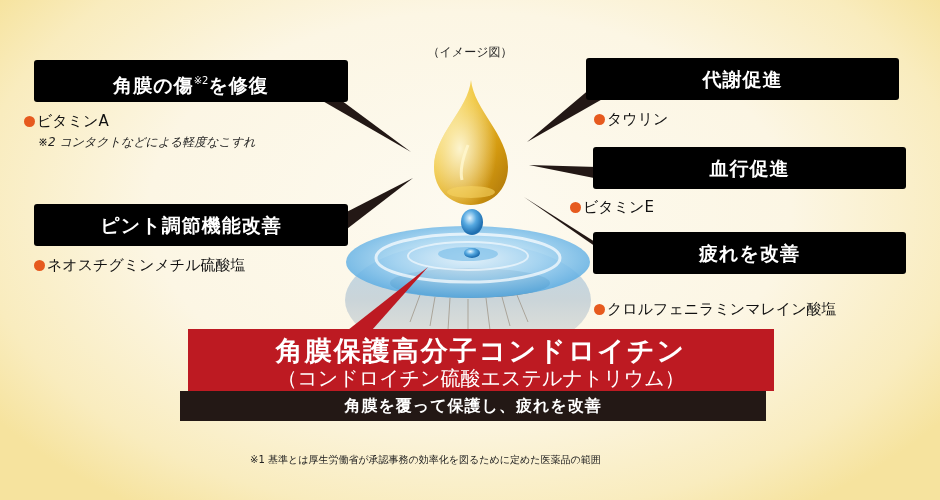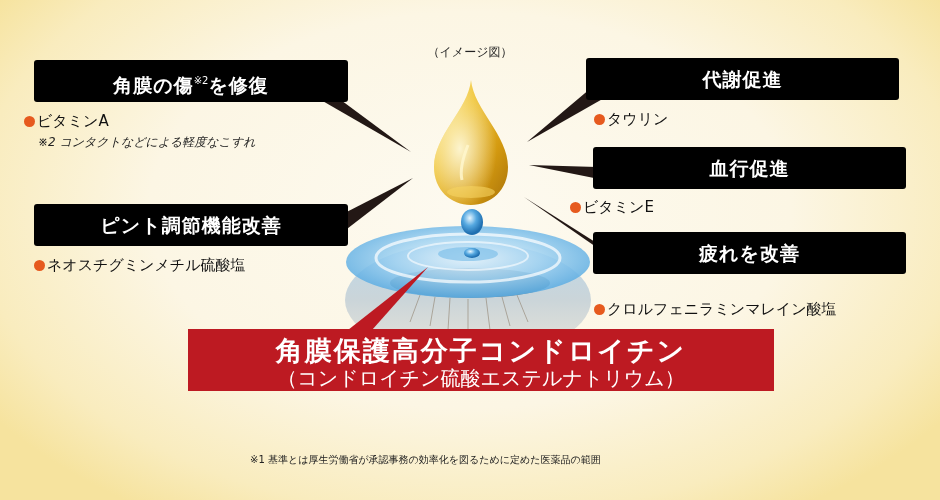--- a/index.html
+++ b/index.html
@@ -170,16 +170,17 @@
   <div class="ingredient" style="left:594px; top:300px;font-family:Liberation Mono, monospace;">
     <span class="bullet"></span>
       <span>クロルフェニラミンマレイン酸塩</span>
   </div>
 
   <div class="banner">
     <div class="banner-red">
       <div class="banner-title">角膜保護高分子コンドロイチン</div>
       <div class="banner-sub">（コンドロイチン硫酸エステルナトリウム）</div>
     </div>
+    <div class="banner-dark">角膜を覆って保護し、疲れを改善</div>
   </div>
 
   <div class="footnote">※1 基準とは厚生労働省が承認事務の効率化を図るために定めた医薬品の範囲</div>
 </div>
 
 </body></html>

